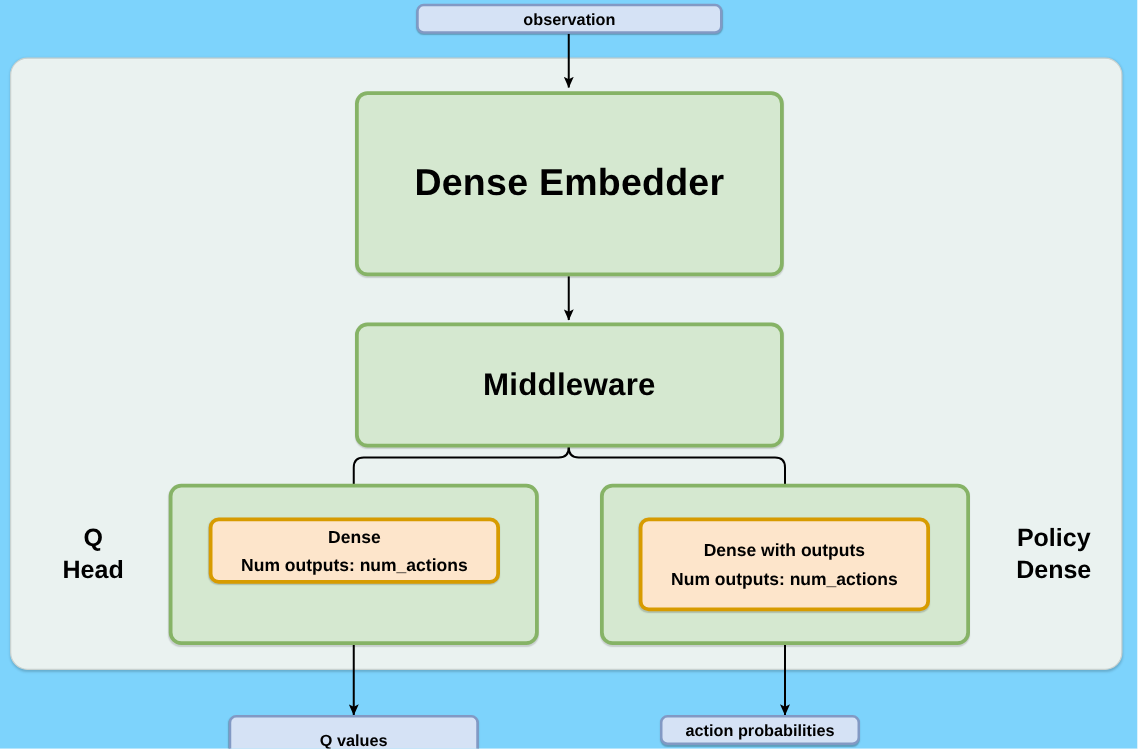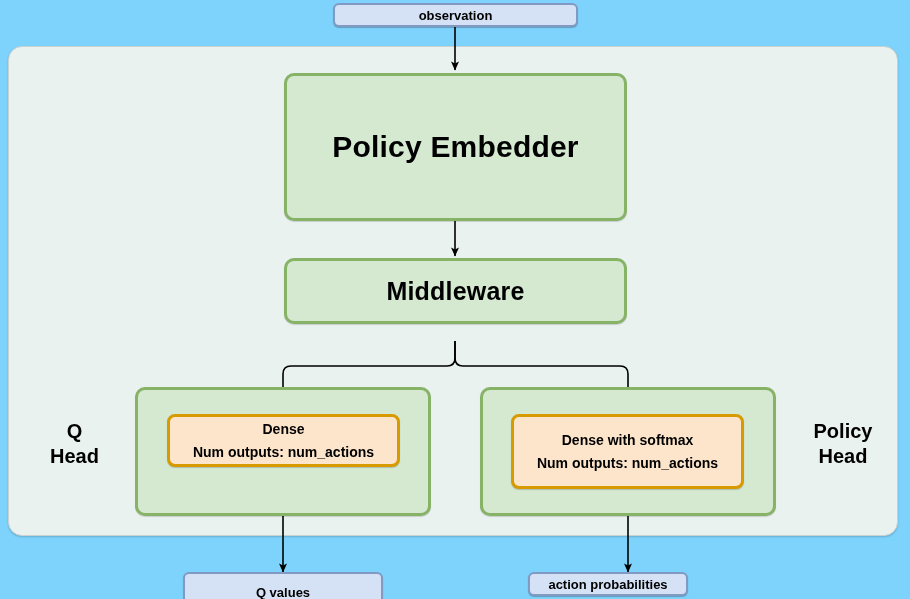--- a/index.html
+++ b/index.html
@@ -124,43 +124,43 @@
     <path d="M283,487 L283,572" stroke="#000" stroke-width="1.6" fill="none" marker-end="url(#arrowhead)"></path>
 
     <path d="M628,487 L628,572" stroke="#000" stroke-width="1.6" fill="none" marker-end="url(#arrowhead)"></path>
   </svg>
 
   <div class="node io-box" style="left:333px; top:3px; width:245px; height:24px;">
     <span>observation</span>
   </div>
 
   <div class="node green-box" style="left:284px; top:73px; width:343px; height:148px;">
-    <span class="green-title-big">Policy Embedder</span>
+    <span class="green-title-big">Dense Embedder</span>
   </div>
 
-  <div class="node green-box" style="left:284px; top:258px; width:343px; height:66px;">
+  <div class="node green-box" style="left:284px; top:258px; width:343px; height:100px;">
     <span class="green-title-mid">Middleware</span>
   </div>
 
   <div class="node green-box" style="left:135px; top:387px; width:296px; height:129px;"></div>
   <div class="node orange-box" style="left:167px; top:414px; width:233px; height:53px; gap:2px;align-items:center;">
     <span class="orange-title">Dense</span>
     <span class="orange-sub">Num outputs: num_actions</span>
   </div>
 
   <div class="node green-box" style="left:480px; top:387px; width:296px; height:129px;"></div>
   <div class="node orange-box" style="left:511px; top:414px; width:233px; height:75px; gap:2px;">
-    <span class="orange-title">Dense with softmax</span>
+    <span class="orange-title">Dense with outputs</span>
     <span class="orange-sub">Num outputs: num_actions</span>
   </div>
 
   <div class="head-label" style="left:22px; top:419px; width:105px;">Q
 Head</div>
   <div class="head-label" style="left:784px; top:419px; width:118px;">Policy
-Head</div>
+Dense</div>
 
   <div class="node io-box" style="left:183px; top:572px; width:200px; height:41px;">
     <span>Q values</span>
   </div>
 
   <div class="node io-box" style="left:528px; top:572px; width:160px; height:24px;">
     <span>action probabilities</span>
   </div>
 
 </div>

